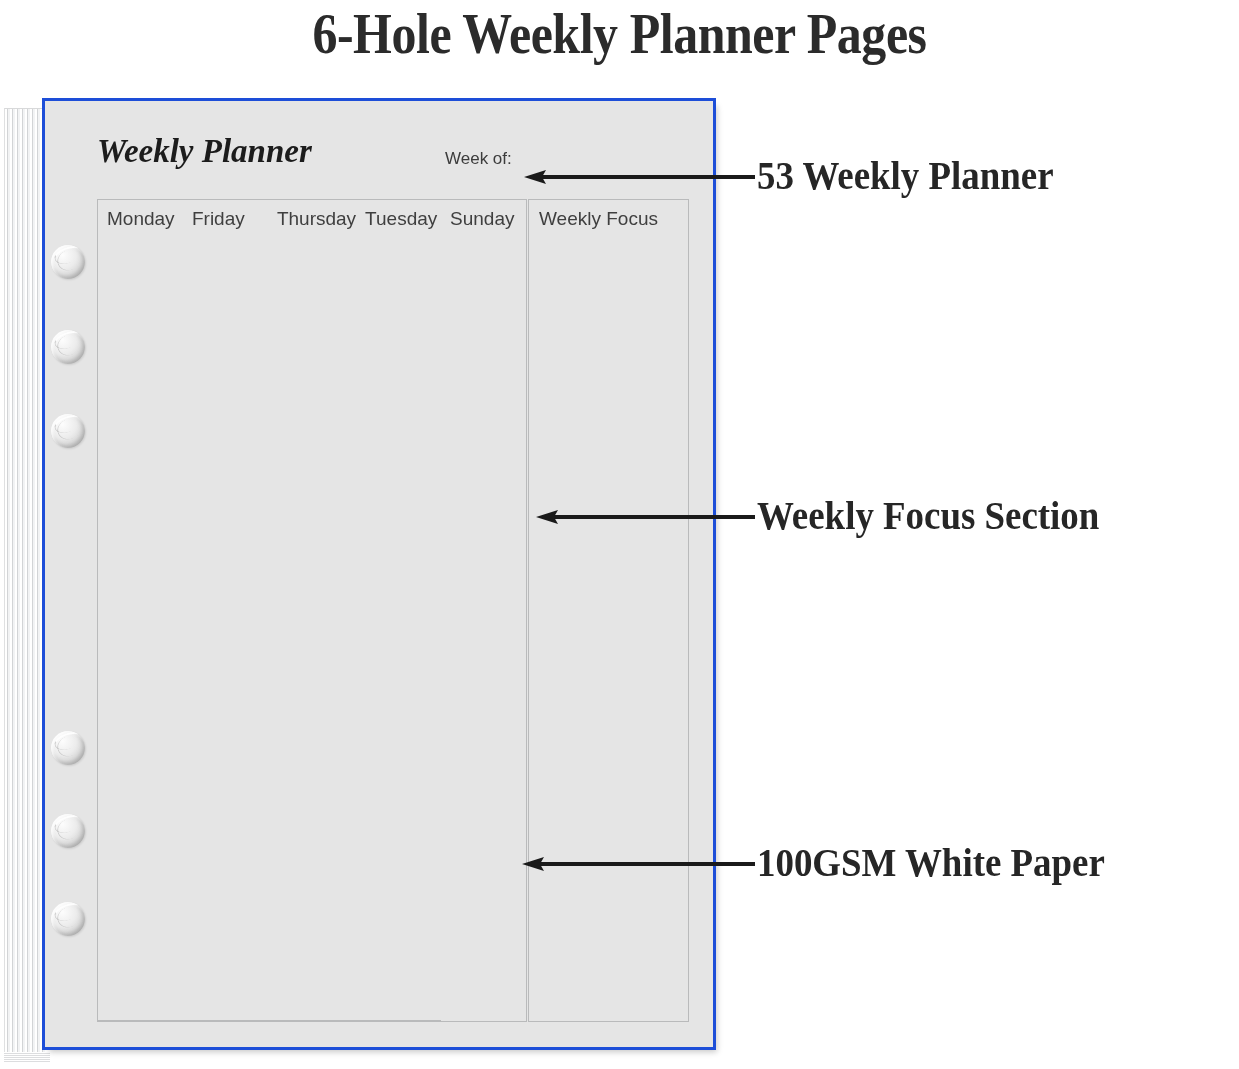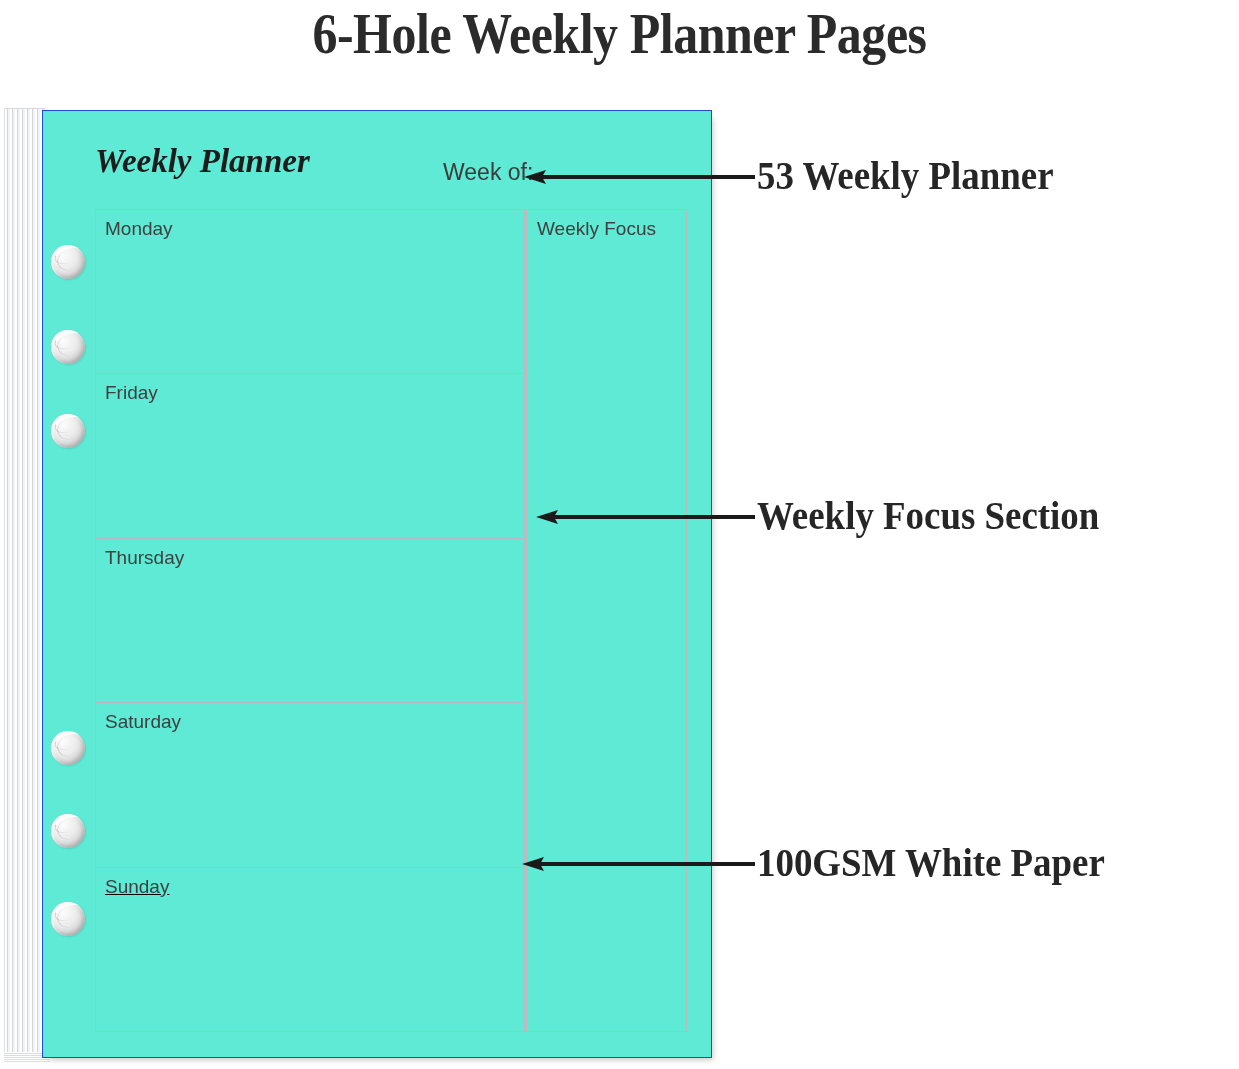--- a/index.html
+++ b/index.html
@@ -57,25 +57,25 @@
     height: 10px;
     background: repeating-linear-gradient(
       to bottom,
       #ffffff 0px, #ffffff 1px,
       #dcdddf 1px, #dcdddf 2px
     );
   }
   #page {
     position: absolute;
     left: 42px;
-    top: 110px;
+    top: 98px;
     width: 668px;
     height: 946px;
-    background: #5eead4;
-    border: 1px solid #1d4ed8;
+    background: #e5e5e5;
+    border: 3px solid #1d4ed8;
     box-shadow: 4px 5px 6px -3px rgba(0,0,0,0.22);
   }
 
   
   .hole {
     position: absolute;
     width: 34px;
     height: 34px;
     border-radius: 50%;
     background:
@@ -115,44 +115,43 @@
     font-style: italic;
     font-size: 33px;
     color: #1c1c1c;
     white-space: nowrap;
   }
   #week-of {
     position: absolute;
     left: 400px;
     top: 48px;
     font-family: "Liberation Sans", sans-serif;
-    font-size: 23px;
+    font-size: 17px;
     color: #3c3c3c;
     white-space: nowrap;
   }
 
   
   #days-grid {
     position: absolute;
     left: 52px;
     top: 98px;
     width: 430px;
     height: 823px;
     border: 1px solid #b9babb;
     box-sizing: border-box;
     display: flex;
-    flex-direction: column;
   }
   .day-row {
     flex: 1 1 0;
     border-bottom: 1px solid #b9babb;
     box-sizing: border-box;
     padding: 8px 0 0 9px;
   }
-  .day-row:last-child { border-bottom: none; text-decoration: underline; }
+  .day-row:last-child { border-bottom: none; }
   .day-label {
     font-family: "Liberation Sans", sans-serif;
     font-size: 19px;
     color: #3f3f3f;
     line-height: 22px;
   }
 
   #focus-box {
     position: absolute;
     left: 483px;
@@ -206,21 +205,21 @@
     <div class="day-row">
       <div class="day-label">Monday</div>
     </div>
     <div class="day-row">
       <div class="day-label">Friday</div>
     </div>
     <div class="day-row">
       <div class="day-label">Thursday</div>
     </div>
     <div class="day-row">
-      <div class="day-label">Saturday</div>
+      <div class="day-label">Tuesday</div>
     </div>
     <div class="day-row">
       <div class="day-label">Sunday</div>
     </div>
   </div>
 
   <div id="focus-box">
     <div id="focus-label">Weekly Focus</div>
   </div>
 </div>

